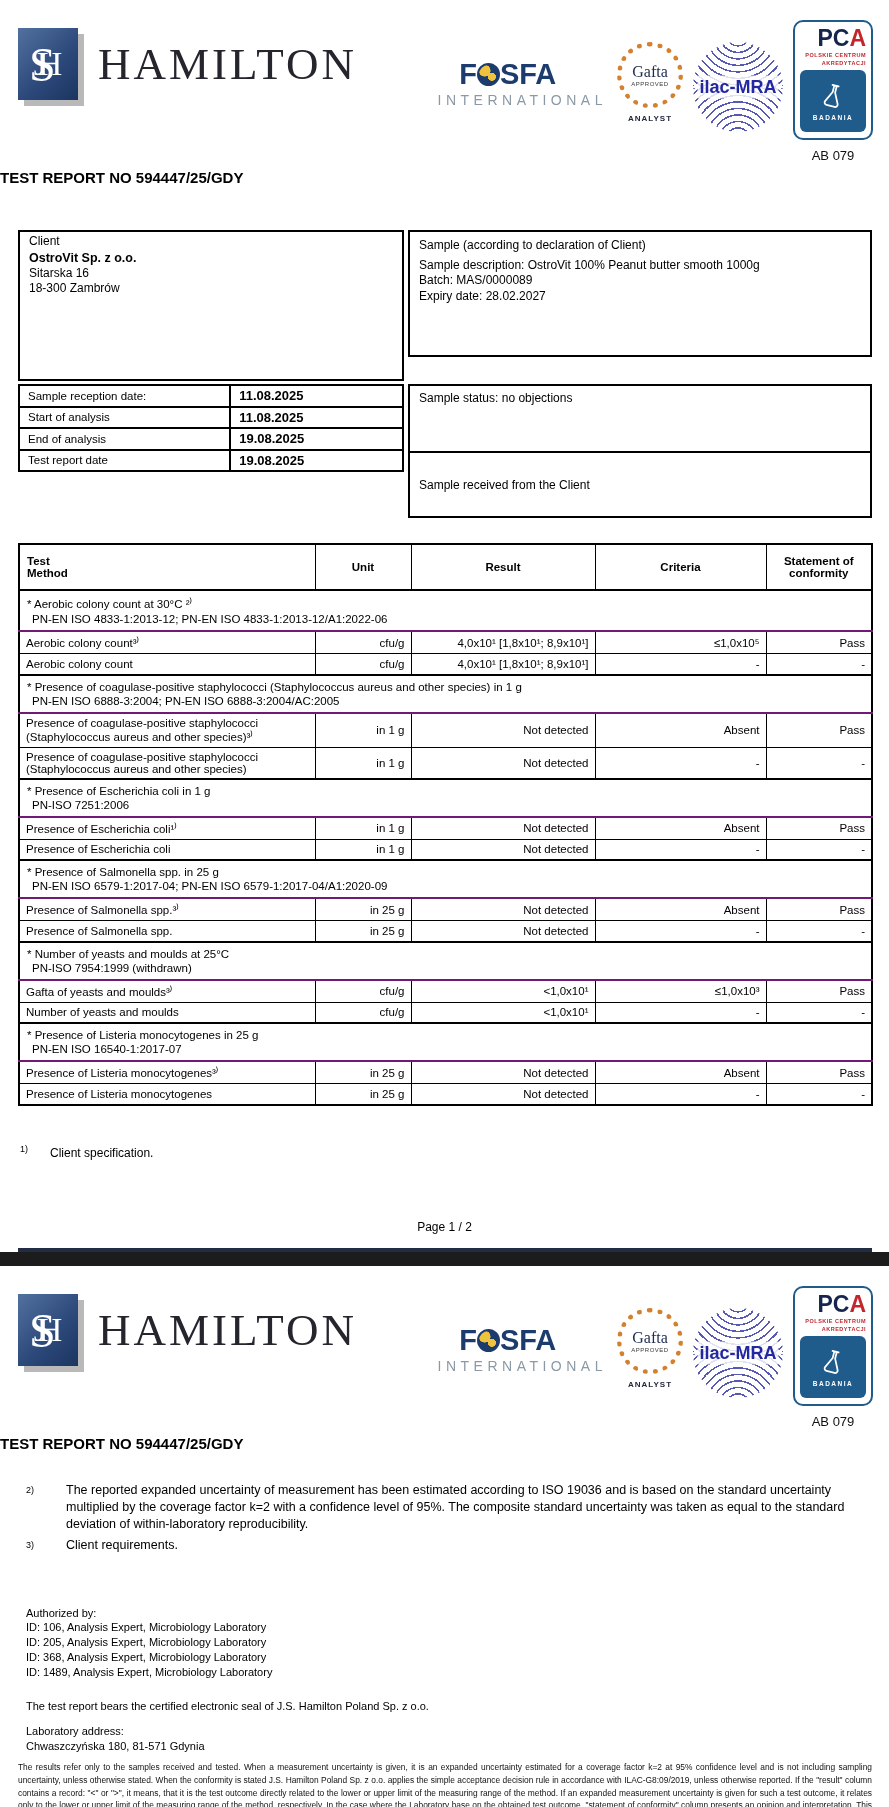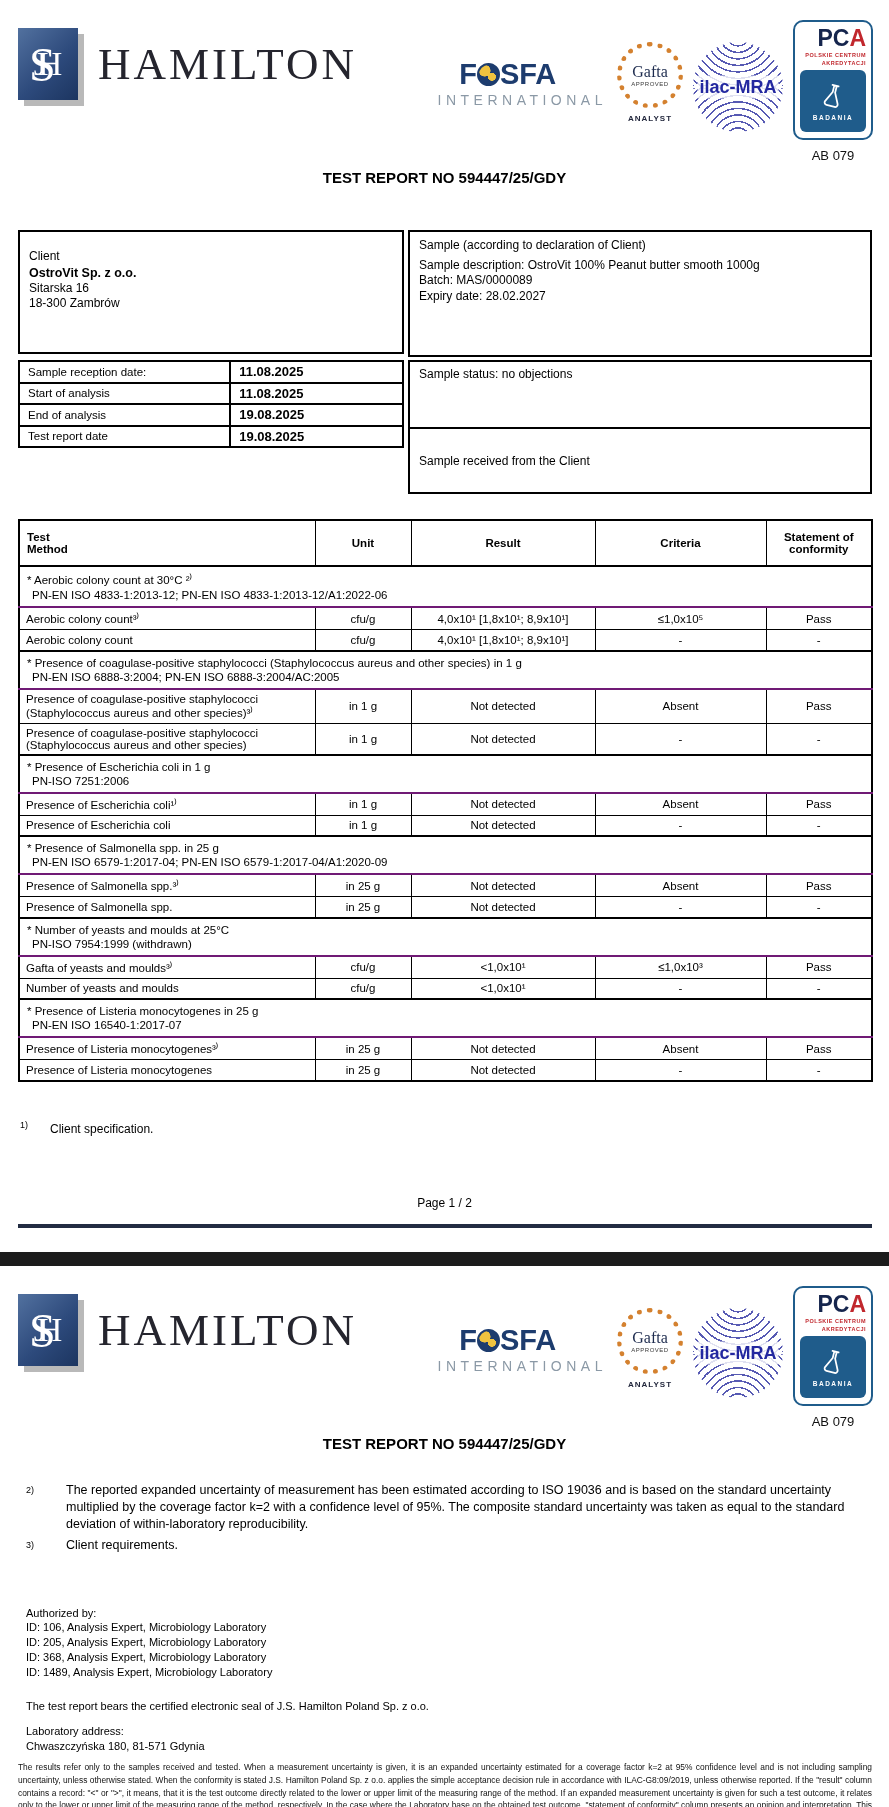--- a/index.html
+++ b/index.html
@@ -72,26 +72,26 @@
   .pca-word .a { color:#c1272d; }
   .pca-line { font-size:5.5px; font-weight:bold; color:#c1272d; letter-spacing:.5px; margin-top:2px; }
   .pca-badge {
     margin-top:4px; width:66px; height:62px; background:#1f5c8b; border-radius:6px;
     display:flex; flex-direction:column; align-items:center; justify-content:center; gap:3px;
   }
   .pca-badge svg { width:30px; height:30px; transform:rotate(14deg); }
   .pca-badania { font-size:6.5px; font-weight:bold; color:#fff; letter-spacing:1.5px; }
   .pca-ab { font-size:13px; color:#111; margin-top:8px; }
 
-  .report-title { text-align:center; font-size:15px; font-weight:bold; margin-top:6px; letter-spacing:0; }
+  .report-title { font-size:15px; font-weight:bold; margin-top:6px; letter-spacing:0; }
 
   
   .info-grid { margin:44px 17px 0 18px; display:grid; grid-template-columns:386px 1fr; gap:3px 4px; }
   .box { border:2px solid #000; }
-  .client-box { height:124px; padding:17px 9px; font-size:12px; line-height:1.3; }
+  .client-box { height:151px; padding:2px 9px; font-size:12px; line-height:1.3; }
   .client-name { font-weight:bold; font-size:12.5px; }
   .sample-box { height:127px; padding:6px 9px; font-size:12px; line-height:1.3; }
   .sample-desc { margin-top:4px; }
   .dates-table { border-collapse:collapse; width:100%; height:88px; }
   .dates-table td { border:2px solid #000; padding:2px 8px; }
   .dates-table .dl { font-size:11.5px; width:55%; }
   .dates-table .dv { font-size:13px; font-weight:bold; }
   .status-stack { display:flex; flex-direction:column; height:134px; }
   .status-cell { flex:1.05; border:2px solid #000; border-bottom:none; padding:5px 9px; font-size:12px; }
   .received-cell { flex:1; border:2px solid #000; padding:5px 9px; font-size:12px; display:flex; align-items:center; }
@@ -105,21 +105,21 @@
   .results-table thead th {
     height:46px; font-weight:bold; font-size:11.5px; text-align:center;
     white-space:pre-line; border-bottom:2px solid #000; vertical-align:middle;
   }
   .results-table thead th.h0 { text-align:left; padding-left:7px; }
   .results-table td { padding:3px 6px; vertical-align:middle; }
   .results-table tr.section-row td {
     border-top:2px solid #000; border-bottom:2px solid #701a75; padding:5px 7px;
   }
   .section-cell .norm { padding-left:5px; margin-top:2px; }
-  .results-table tr.data-row td { text-align:center; height:21px; }
+  .results-table tr.data-row td { text-align:right; height:21px; }
   .results-table tr.data-row td.c0 { text-align:left; }
 
   .footnote-1 { margin:38px 18px 0 20px; font-size:12px; }
   .fn-marker { font-size:9px; vertical-align:super; }
   .fn-text { margin-left:22px; }
 
   .page-indicator { text-align:center; font-size:12px; margin-top:60px; }
   .footer-rule { margin:14px 17px 0 18px; height:4px; background:#222c42; }
   .lab-footer { text-align:center; margin-top:26px; }
   .lab-footer .lf-name { font-size:13.5px; font-weight:bold; }

